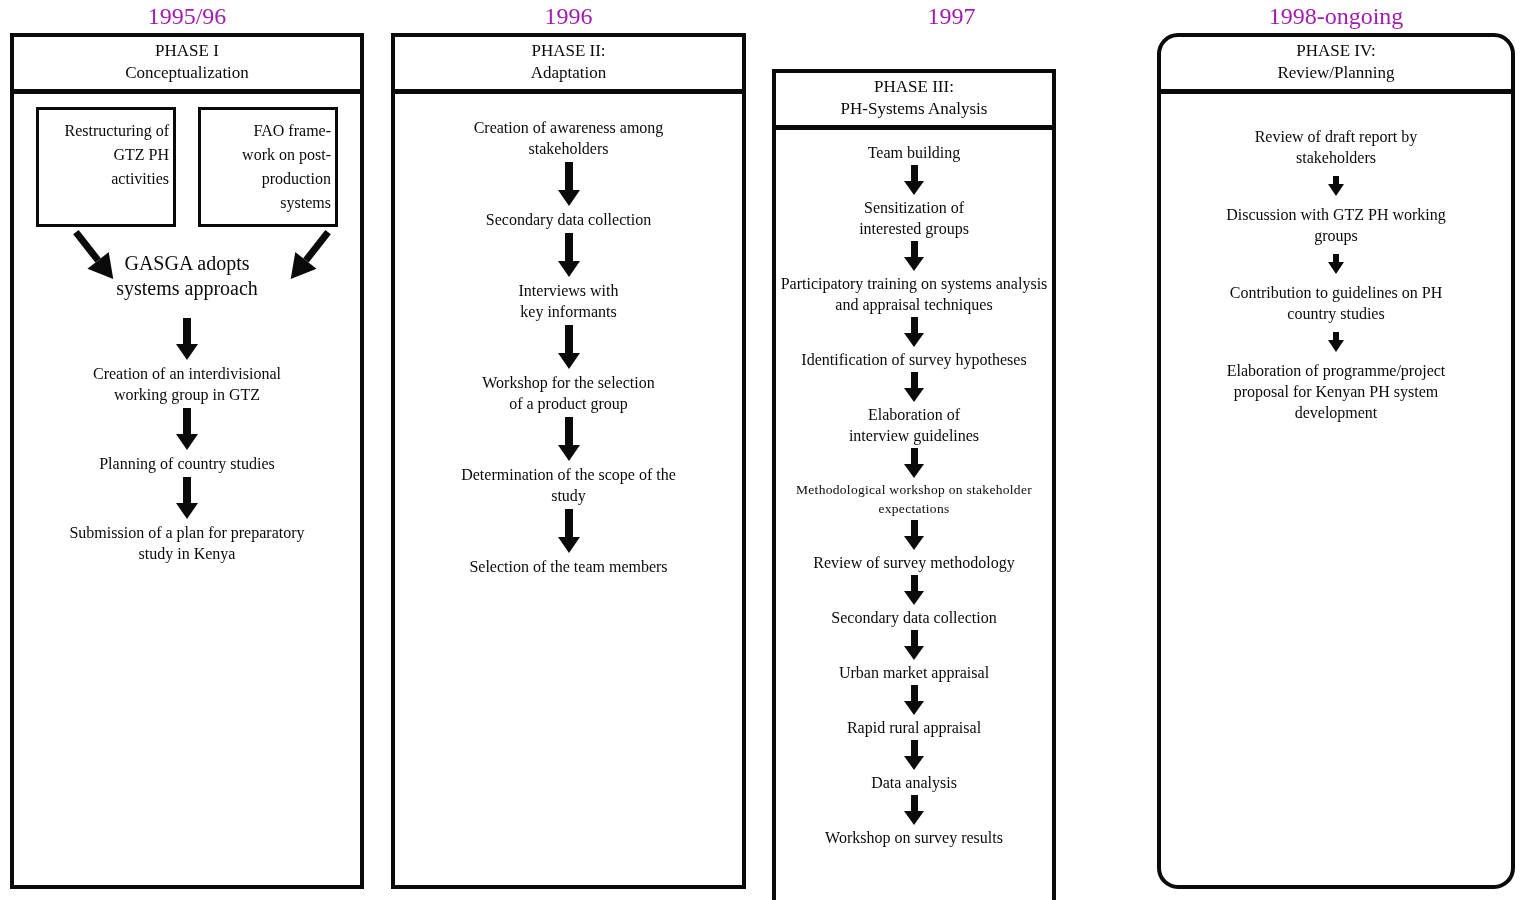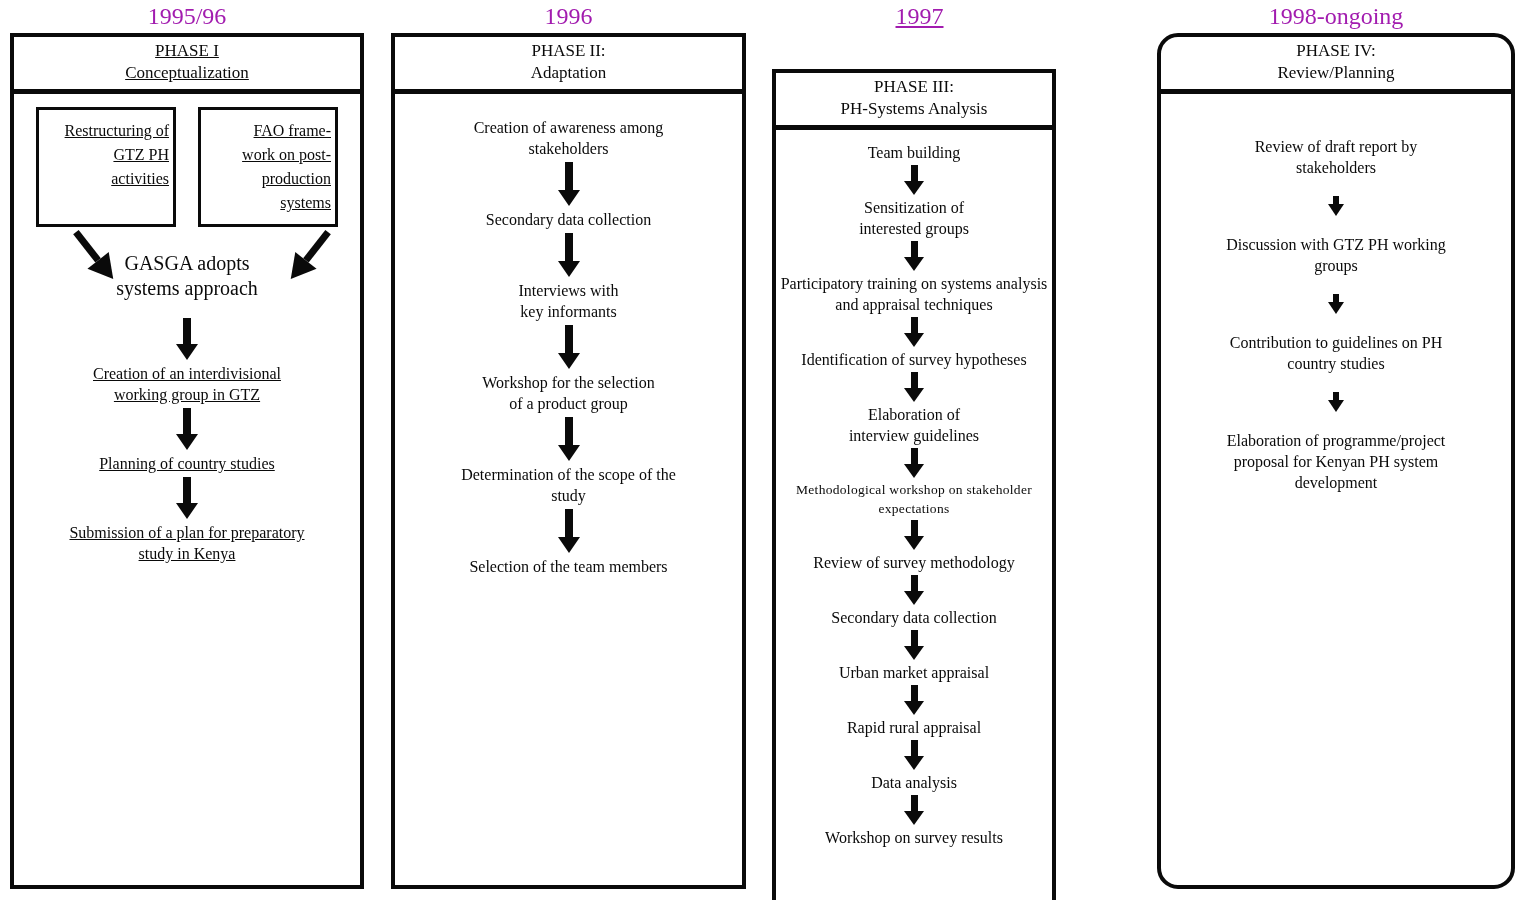--- a/index.html
+++ b/index.html
@@ -13,29 +13,29 @@
     overflow: hidden;
   }
   .year {
     position: absolute; top: 2px;
     text-align: center;
     font-size: 24px; line-height: 28px;
     color: #a21caf;
   }
   .y1 { left: 10px;   width: 354px; }
   .y2 { left: 391px;  width: 355px; }
-  .y3 { left: 740px;  width: 359px; text-decoration: underline; }
+  .y3 { left: 772px;  width: 359px; }
   .y4 { left: 1157px; width: 358px; }
 
   .col {
     position: absolute; top: 33px; height: 856px;
     border: 4px solid #0a0a0a;
     background: #fff;
   }
-  .col1 { left: 10px;   width: 354px; text-decoration: underline; }
+  .col1 { left: 10px;   width: 354px; }
   .col2 { left: 391px;  width: 355px; }
   .col3 { left: 772px;  width: 284px; margin-top: 36px; }
   .col4 { left: 1157px; width: 358px; border-radius: 21px; }
 
   .phase-header {
     border-bottom: 5px solid #0a0a0a;
     text-align: center;
     font-size: 17px; line-height: 22px;
     padding: 3px 2px 5px;
   }
@@ -62,21 +62,21 @@
   .col3 .stem { height: 16px; width: 7px; }
   .col3 .head { border-left-width: 10px; border-right-width: 10px; border-top-width: 14px; }
   .col4 .arrow { margin: 1px auto; width: 18px; }
   .col4 .stem { height: 8px; width: 6px; }
   .col4 .head { border-left-width: 8px; border-right-width: 8px; border-top-width: 12px; }
 
   .col2 .content { padding-top: 20px; }
   .col3 .content { padding-top: 10px; }
   .col3 .step { margin: 2px 4px; }
   .col4 .content { padding-top: 24px; }
-  .col4 .step { margin: 18px 6px; }
+  .col4 .step { margin: 8px 6px; }
 
   
   .boxes-row {
     display: flex; justify-content: space-between;
     margin: 13px 22px 0;
   }
   .source-box {
     border: 3px solid #0a0a0a;
     width: 140px; min-height: 120px;
     padding: 9px 4px;

